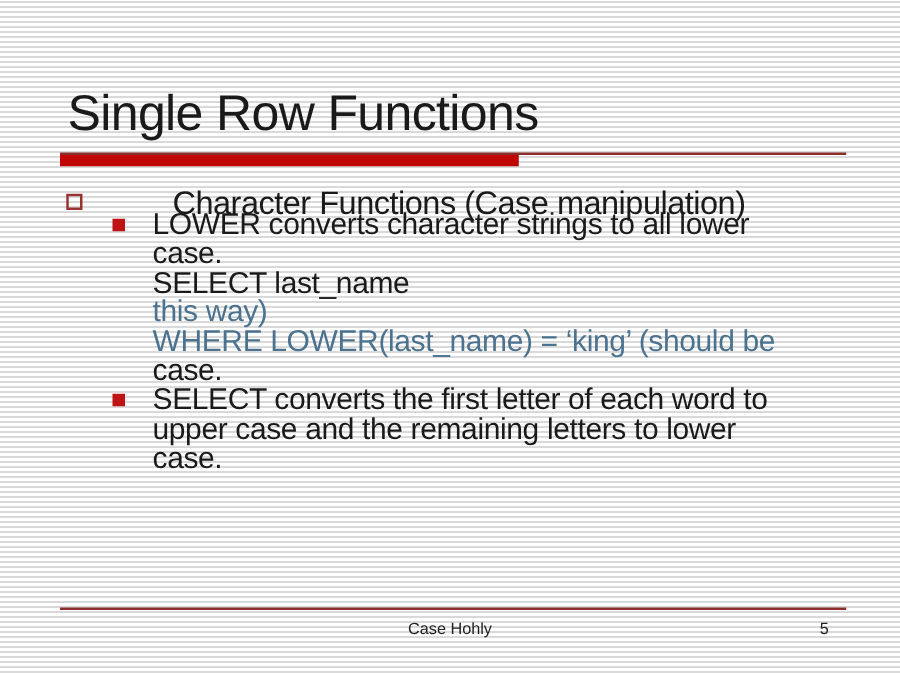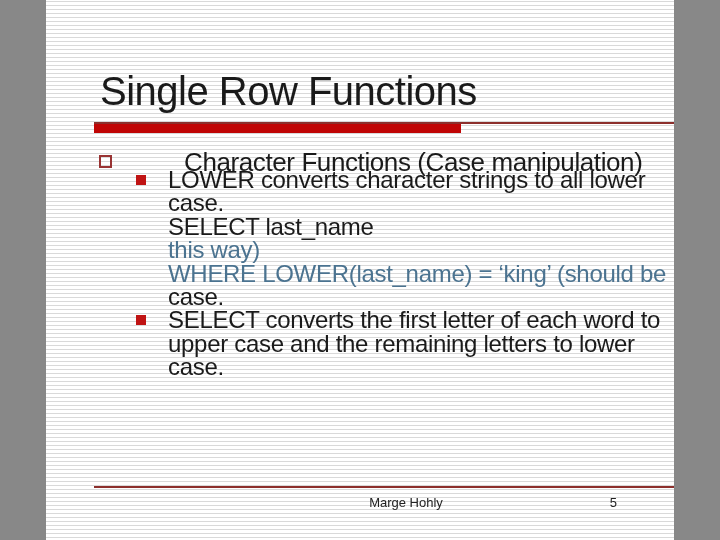--- a/index.html
+++ b/index.html
@@ -1,18 +1,18 @@
 <!DOCTYPE html>
 <html style="--accent-bar: #c00505; --rule-line: #8c2f2c; --bullet-filled: #c01414; --bullet-outline: #993333; --body-text: #1a1a1a; --highlight-text: #4b7390; --stripe: #d9d9d9;"><head>
 <meta charset="utf-8">
 <style>
   html,body{margin:0;padding:0;background:#888;}
   .slide{
     position:relative;
-    width:628px;height:540px;
+    width:720px;height:540px;
     margin:0 auto;
     overflow:hidden;
     font-family:"Liberation Sans","DejaVu Sans",sans-serif;
     background-color:#ffffff;
     background-image:repeating-linear-gradient(
       to bottom,
       #ffffff 0px,#ffffff 1px,
       var(--stripe,#d9d9d9) 1px,var(--stripe,#d9d9d9) 2.4px,
       #ffffff 2.4px,#ffffff 4px);
   }
@@ -108,16 +108,16 @@
     <div class="line"><span>SELECT last_name</span></div>
     <div class="line blue"><span>this way)</span></div>
     <div class="line blue"><span>WHERE LOWER(last_name) = ‘king’ (should be</span></div>
     <div class="line"><span>case.</span></div>
     <div class="line"><span class="bullet2"></span><span>SELECT converts the first letter of each word to</span></div>
     <div class="line"><span>upper case and the remaining letters to lower</span></div>
     <div class="line"><span>case.</span></div>
   </div>
 
   <div class="footer-rule"></div>
-  <div class="footer-author">Marge Hohly</div>
+  <div class="footer-author">Case Hohly</div>
   <div class="footer-page">5</div>
 
 </div>
 
 </body></html>

